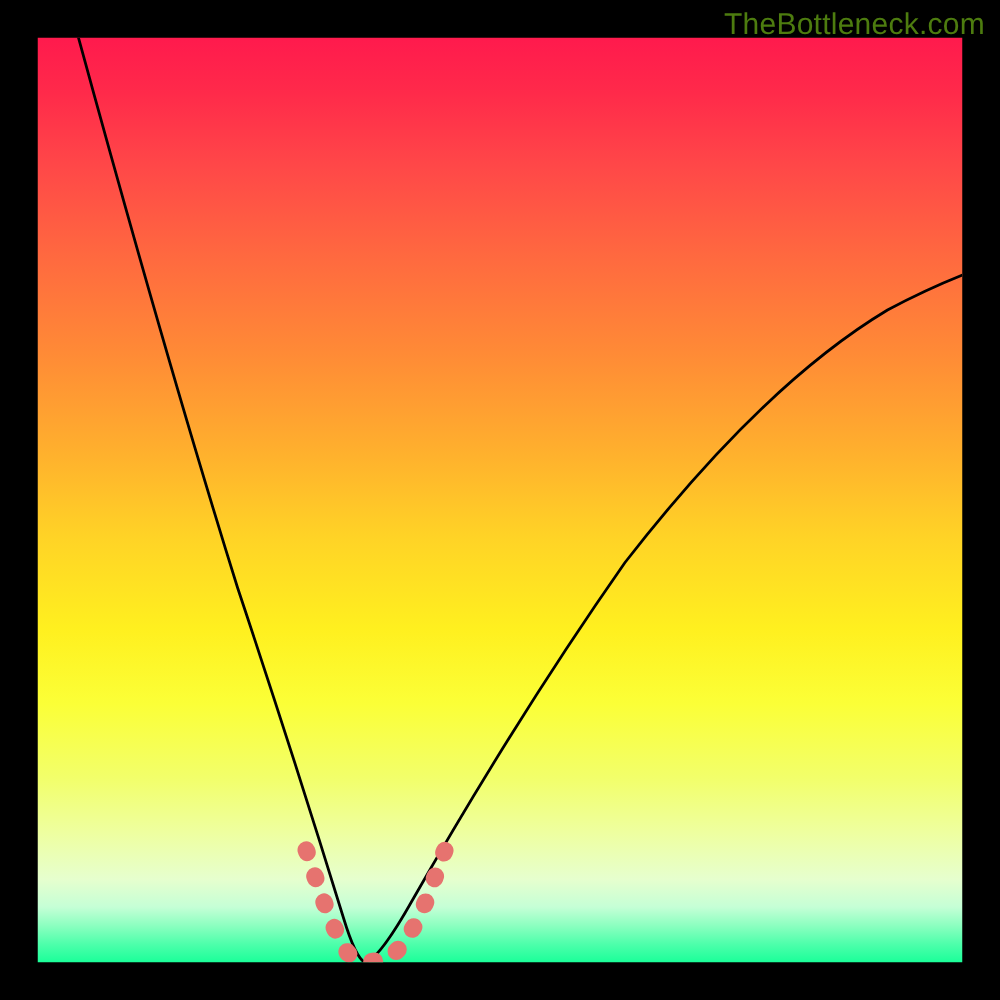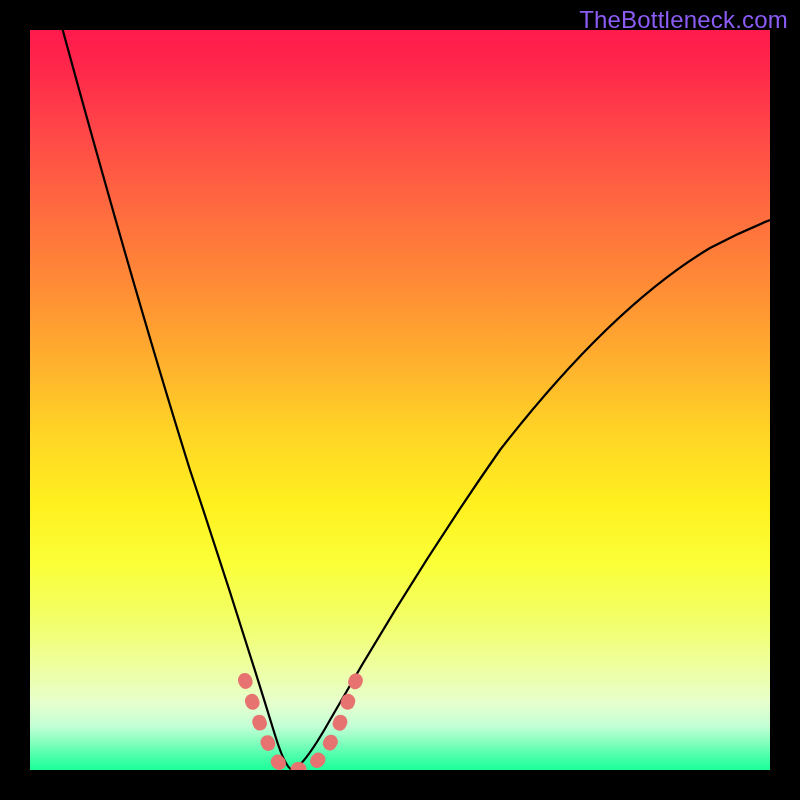--- a/index.html
+++ b/index.html
@@ -39,21 +39,21 @@
       #4effab 98%,
       #1aff99 100%
     );
   }
   .watermark {
     position: absolute;
     top: 6px;
     right: 12px;
     font-family: Arial, Helvetica, sans-serif;
     font-size: 24px;
-    color: #8b5cf6;
+    color: #4d7c0f;
     font-weight: 500;
     letter-spacing: 0.2px;
   }
   svg.curves {
     position: absolute;
     inset: 0;
   }
 </style>
 </head>
 <body>

